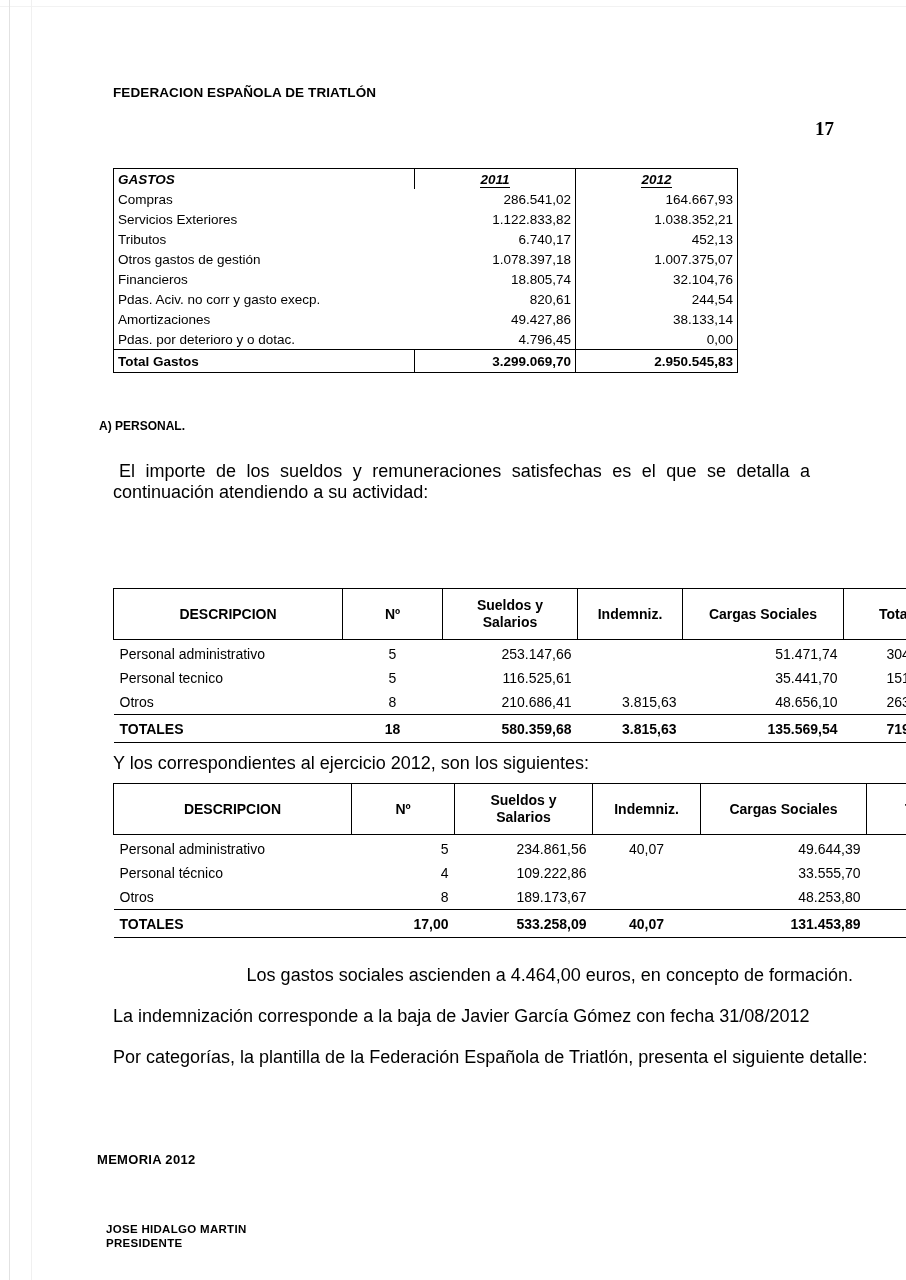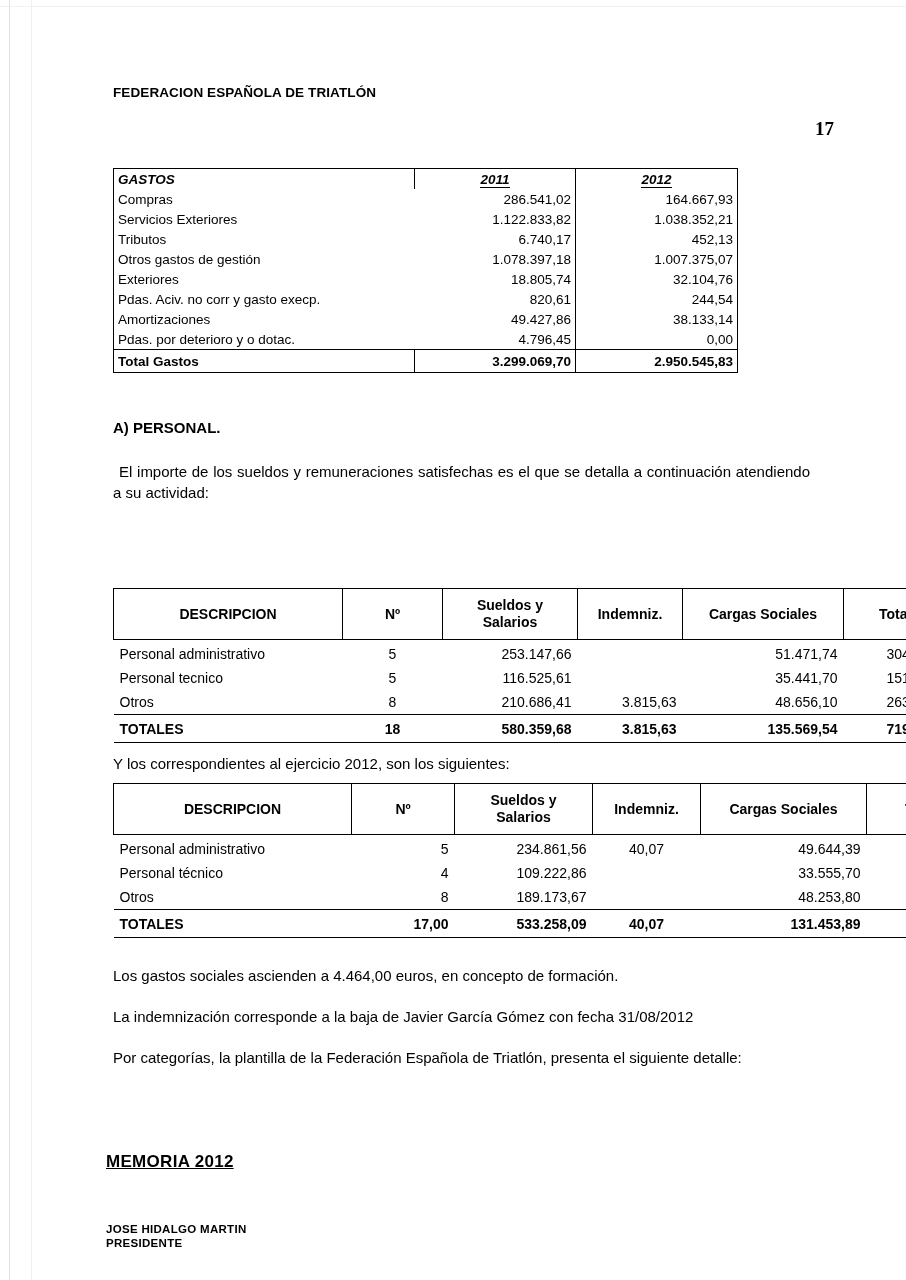--- a/index.html
+++ b/index.html
@@ -109,36 +109,36 @@
     border-bottom: 1.5px solid #000;
     padding-bottom: 0px;
     display: inline-block;
     line-height: 15px;
   }
   .center { text-align: center !important; }
 
   
   .section-title {
     position: absolute;
-    left: 113px;
+    left: 99px;
     top: 419px;
-    font-size: 15px;
+    font-size: 12px;
     font-weight: bold;
   }
   .para {
     position: absolute;
-    font-size: 15px;
+    font-size: 18px;
     line-height: 21px;
   }
   .para-justify { text-align: justify; }
 
   .p-importe { left: 113px; top: 461px; width: 697px; text-indent: 6px; }
   .p-relacion { left: 113px; top: 537px; width: 700px; }
   .p-correspond { left: 113px; top: 753px; width: 700px; }
-  .p-gastos-soc { left: 113px; top: 965px; width: 740px; }
+  .p-gastos-soc { left: 113px; top: 965px; width: 740px; text-align: right; }
   .p-indemniz  { left: 113px; top: 1006px; width: 740px; }
   .p-categorias{ left: 113px; top: 1047px; width: 760px; }
 
   
   .pers-table {
     position: absolute;
     border-collapse: collapse;
     font-size: 14px;
     table-layout: fixed;
   }
@@ -189,26 +189,25 @@
   .table-2012 .col-desc  { width: 225px; }
   .table-2012 .col-num   { width: 90px; }
   .table-2012 .col-sueld { width: 125px; }
   .table-2012 .col-indem { width: 95px; }
   .table-2012 .col-carga { width: 153px; }
   .table-2012 .col-total { width: 112px; }
 
   
   .footer-memoria {
     position: absolute;
-    left: 106px;
+    left: 97px;
     top: 1152px;
-    font-size: 17px;
+    font-size: 13px;
     font-weight: bold;
     letter-spacing: 0.3px;
-    text-decoration: underline;
   }
   .footer-signature {
     position: absolute;
     left: 106px;
     top: 1222px;
     font-size: 11.5px;
     font-weight: bold;
     line-height: 14px;
     letter-spacing: 0.3px;
   }
@@ -255,21 +254,21 @@
           <td class="c-label outer-l">Tributos</td>
           <td class="c-2011">6.740,17</td>
           <td class="c-2012 div-l outer-r">452,13</td>
         </tr>
         <tr>
           <td class="c-label outer-l">Otros gastos de gestión</td>
           <td class="c-2011">1.078.397,18</td>
           <td class="c-2012 div-l outer-r">1.007.375,07</td>
         </tr>
         <tr>
-          <td class="c-label outer-l">Exteriores</td>
+          <td class="c-label outer-l">Financieros</td>
           <td class="c-2011">18.805,74</td>
           <td class="c-2012 div-l outer-r">32.104,76</td>
         </tr>
         <tr>
           <td class="c-label outer-l">Pdas. Aciv. no corr y gasto execp.</td>
           <td class="c-2011">820,61</td>
           <td class="c-2012 div-l outer-r">244,54</td>
         </tr>
         <tr>
           <td class="c-label outer-l">Amortizaciones</td>

